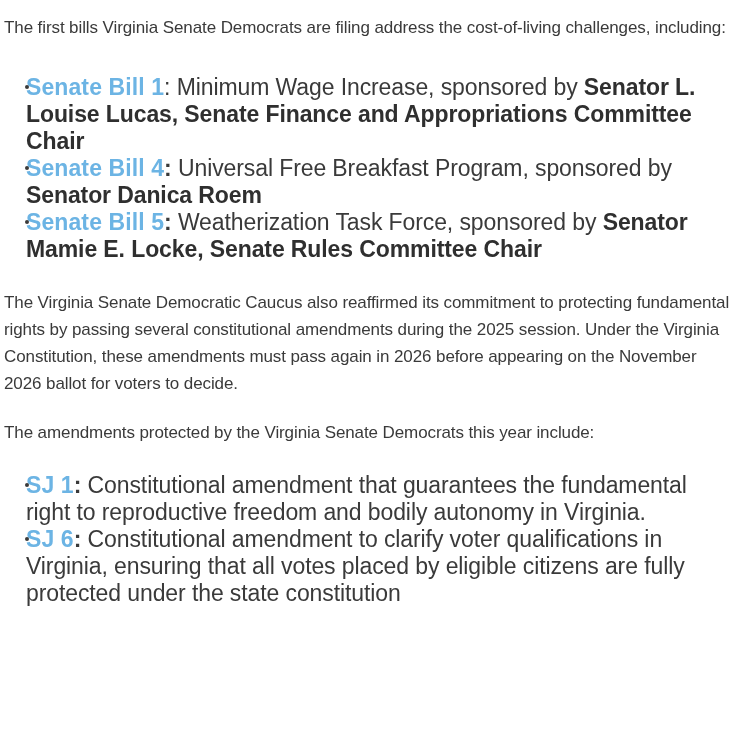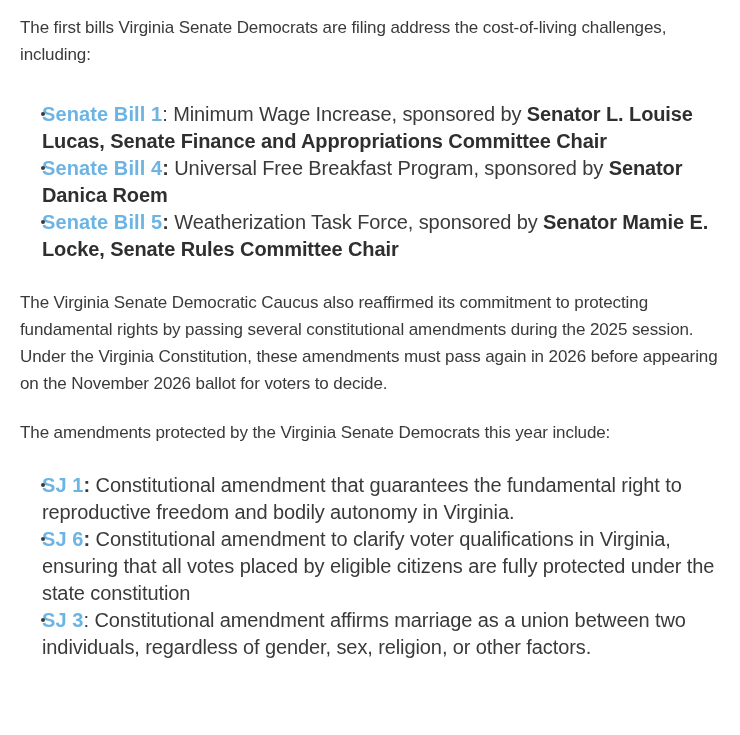--- a/index.html
+++ b/index.html
@@ -11,21 +11,21 @@
     width: 740px;
     height: 735px;
     font-family: "Liberation Sans", "DejaVu Sans", sans-serif;
     font-size: 17px;
     line-height: 27px;
     color: #3a3a3a;
     overflow: hidden;
     -webkit-font-smoothing: antialiased;
   }
   .article {
-    padding: 14px 4px 0 20px;
+    padding: 14px 4px 0 4px;
     box-sizing: border-box;
     width: 740px;
   }
   p.para {
     margin: 0 0 0 0;
     padding: 0;
     color: #3a3a3a;
     font-size: 17px;
     line-height: 27px;
     letter-spacing: -0.1px;
@@ -36,21 +36,21 @@
   ul.bill-list {
     list-style: none;
     margin: 0;
     padding: 0;
   }
   ul.bill-list > li {
     position: relative;
     margin: 0 0 0 0;
     padding: 0 0 0 22px;
     line-height: 27px;
-    font-size: 20px;
+    font-size: 23px;
     color: #3a3a3a;
     letter-spacing: -0.1px;
   }
   ul.bill-list > li .dot {
     position: absolute;
     left: 21px;
     top: 11px;
     width: 4px;
     height: 4px;
     border-radius: 50%;
@@ -95,16 +95,15 @@
 
   <div class="spacer-sm"></div>
 
   <p class="para">The amendments protected by the Virginia Senate Democrats this year include:</p>
 
   <div class="spacer-md"></div>
 
   <ul class="bill-list ul-amend" id="amendment-list">
       <li><span class="dot"></span><a class="bill-link" href="#">SJ 1</a><span class="sep-bold">:</span><span class="desc"> Constitutional amendment that guarantees the fundamental right to reproductive freedom and bodily autonomy in Virginia.</span></li>
       <li><span class="dot"></span><a class="bill-link" href="#">SJ 6</a><span class="sep-bold">:</span><span class="desc"> Constitutional amendment to clarify voter qualifications in Virginia, ensuring that all votes placed by eligible citizens are fully protected under the state constitution</span></li>
-      <li><span class="dot"></span><a class="bill-link" href="#">SJ 3</a><span class="sep-plain">:</span><span class="desc"> Constitutional amendment affirms marriage as a union between two individuals, regardless of gender, sex, religion, or other factors.</span></li>
     </ul>
 
 </div>
 
 </body></html>

